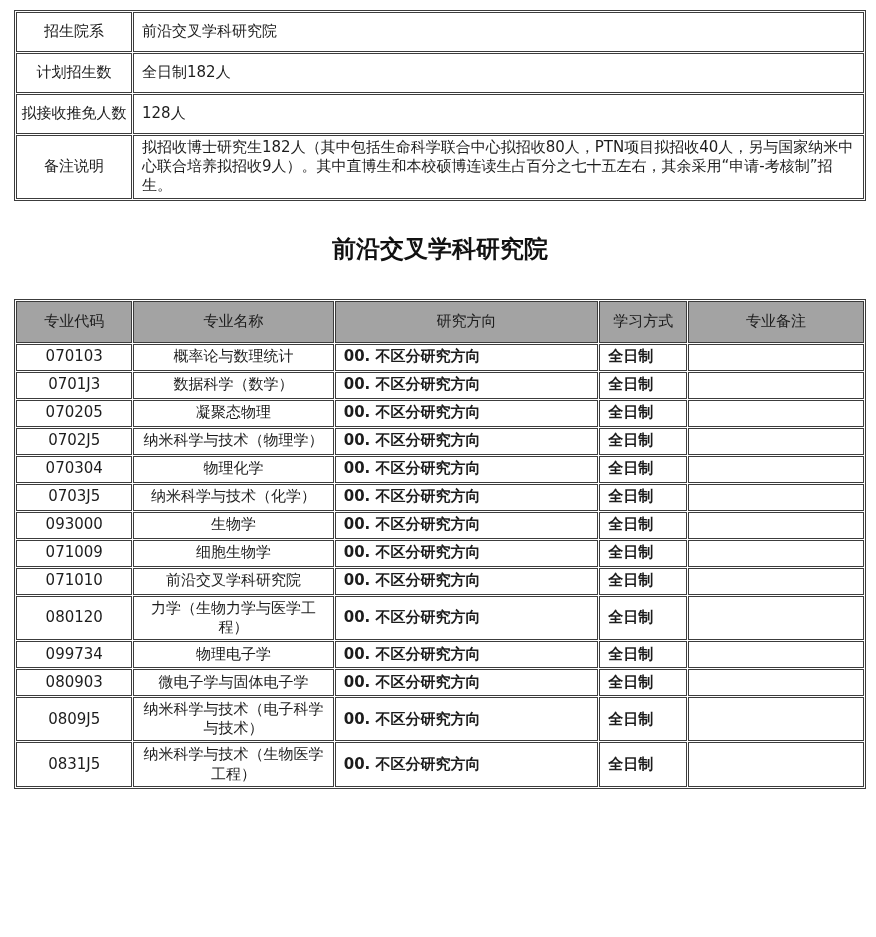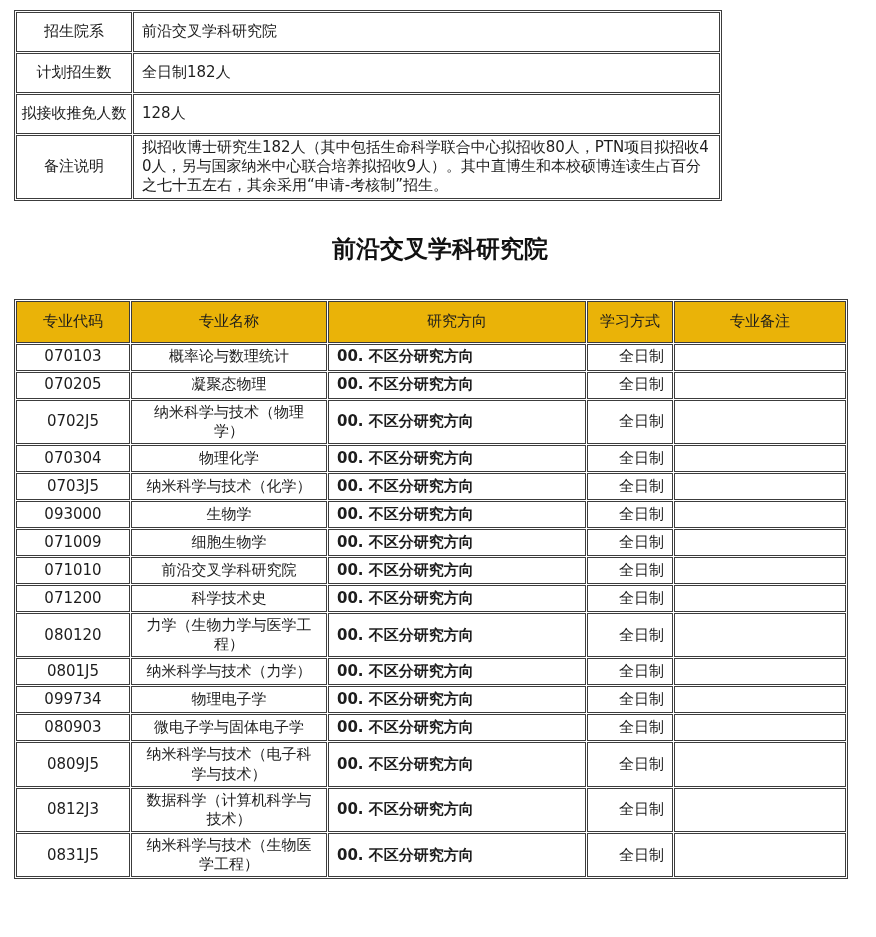--- a/index.html
+++ b/index.html
@@ -10,21 +10,21 @@
     color: #1c1c1c;
   }
   .page {
     width: 852px;
     padding: 10px 10px 20px 14px;
   }
   table {
     border-collapse: separate;
     border-spacing: 1px;
     table-layout: fixed;
-    width: 708px;
+    width: 852px;
     background: #ffffff;
     border: 1px solid #3c3c3c;
   }
   td, th {
     border: 1px solid #3c3c3c;
     font-size: 15px;
     font-weight: normal;
     line-height: 1.28;
     vertical-align: middle;
     padding: 2px 8px;
@@ -42,35 +42,35 @@
   
   .section-title {
     font-size: 24px;
     font-weight: bold;
     text-align: center;
     margin: 32px 0 34px 0;
     color: #111111;
   }
   
   .program-table thead th {
-    background: #eab308;
+    background: #a3a3a3;
     height: 36px;
     text-align: center;
     padding: 2px 4px;
   }
   .program-table col.c-code { width: 114px; }
   .program-table col.c-name { width: 196px; }
   .program-table col.c-dir  { width: 258px; }
   .program-table col.c-mode { width: 86px;  }
   .program-table col.c-note { width: 172px; }
   .program-table td { height: 21px; }
   .program-table td.cell-code { text-align: center; }
   .program-table td.cell-name { text-align: center; }
   .program-table td.cell-direction { text-align: left; font-weight: bold; }
-  .program-table td.cell-mode { text-align: right; }
+  .program-table td.cell-mode { text-align: left; font-weight: bold; }
   .program-table td.cell-note { text-align: left; }
 </style>
 </head>
 <body>
 
 <div class="page">
 
   <table class="info-table">
     <colgroup>
       <col class="c-label">
@@ -117,20 +117,27 @@
     </thead>
     <tbody id="program-body">
         <tr>
           <td class="cell-code">070103</td>
           <td class="cell-name">概率论与数理统计</td>
           <td class="cell-direction">00. 不区分研究方向</td>
           <td class="cell-mode">全日制</td>
           <td class="cell-note"></td>
         </tr>
         <tr>
+          <td class="cell-code">0701J3</td>
+          <td class="cell-name">数据科学（数学）</td>
+          <td class="cell-direction">00. 不区分研究方向</td>
+          <td class="cell-mode">全日制</td>
+          <td class="cell-note"></td>
+        </tr>
+        <tr>
           <td class="cell-code">070205</td>
           <td class="cell-name">凝聚态物理</td>
           <td class="cell-direction">00. 不区分研究方向</td>
           <td class="cell-mode">全日制</td>
           <td class="cell-note"></td>
         </tr>
         <tr>
           <td class="cell-code">0702J5</td>
           <td class="cell-name">纳米科学与技术（物理学）</td>
           <td class="cell-direction">00. 不区分研究方向</td>
@@ -166,41 +173,27 @@
           <td class="cell-note"></td>
         </tr>
         <tr>
           <td class="cell-code">071010</td>
           <td class="cell-name">前沿交叉学科研究院</td>
           <td class="cell-direction">00. 不区分研究方向</td>
           <td class="cell-mode">全日制</td>
           <td class="cell-note"></td>
         </tr>
         <tr>
-          <td class="cell-code">071200</td>
-          <td class="cell-name">科学技术史</td>
-          <td class="cell-direction">00. 不区分研究方向</td>
-          <td class="cell-mode">全日制</td>
-          <td class="cell-note"></td>
-        </tr>
-        <tr>
           <td class="cell-code">080120</td>
           <td class="cell-name">力学（生物力学与医学工程）</td>
           <td class="cell-direction">00. 不区分研究方向</td>
           <td class="cell-mode">全日制</td>
           <td class="cell-note"></td>
         </tr>
         <tr>
-          <td class="cell-code">0801J5</td>
-          <td class="cell-name">纳米科学与技术（力学）</td>
-          <td class="cell-direction">00. 不区分研究方向</td>
-          <td class="cell-mode">全日制</td>
-          <td class="cell-note"></td>
-        </tr>
-        <tr>
           <td class="cell-code">099734</td>
           <td class="cell-name">物理电子学</td>
           <td class="cell-direction">00. 不区分研究方向</td>
           <td class="cell-mode">全日制</td>
           <td class="cell-note"></td>
         </tr>
         <tr>
           <td class="cell-code">080903</td>
           <td class="cell-name">微电子学与固体电子学</td>
           <td class="cell-direction">00. 不区分研究方向</td>
@@ -208,27 +201,20 @@
           <td class="cell-note"></td>
         </tr>
         <tr>
           <td class="cell-code">0809J5</td>
           <td class="cell-name">纳米科学与技术（电子科学与技术）</td>
           <td class="cell-direction">00. 不区分研究方向</td>
           <td class="cell-mode">全日制</td>
           <td class="cell-note"></td>
         </tr>
         <tr>
-          <td class="cell-code">0812J3</td>
-          <td class="cell-name">数据科学（计算机科学与技术）</td>
-          <td class="cell-direction">00. 不区分研究方向</td>
-          <td class="cell-mode">全日制</td>
-          <td class="cell-note"></td>
-        </tr>
-        <tr>
           <td class="cell-code">0831J5</td>
           <td class="cell-name">纳米科学与技术（生物医学工程）</td>
           <td class="cell-direction">00. 不区分研究方向</td>
           <td class="cell-mode">全日制</td>
           <td class="cell-note"></td>
         </tr>
       </tbody>
   </table>
 
 </div>

